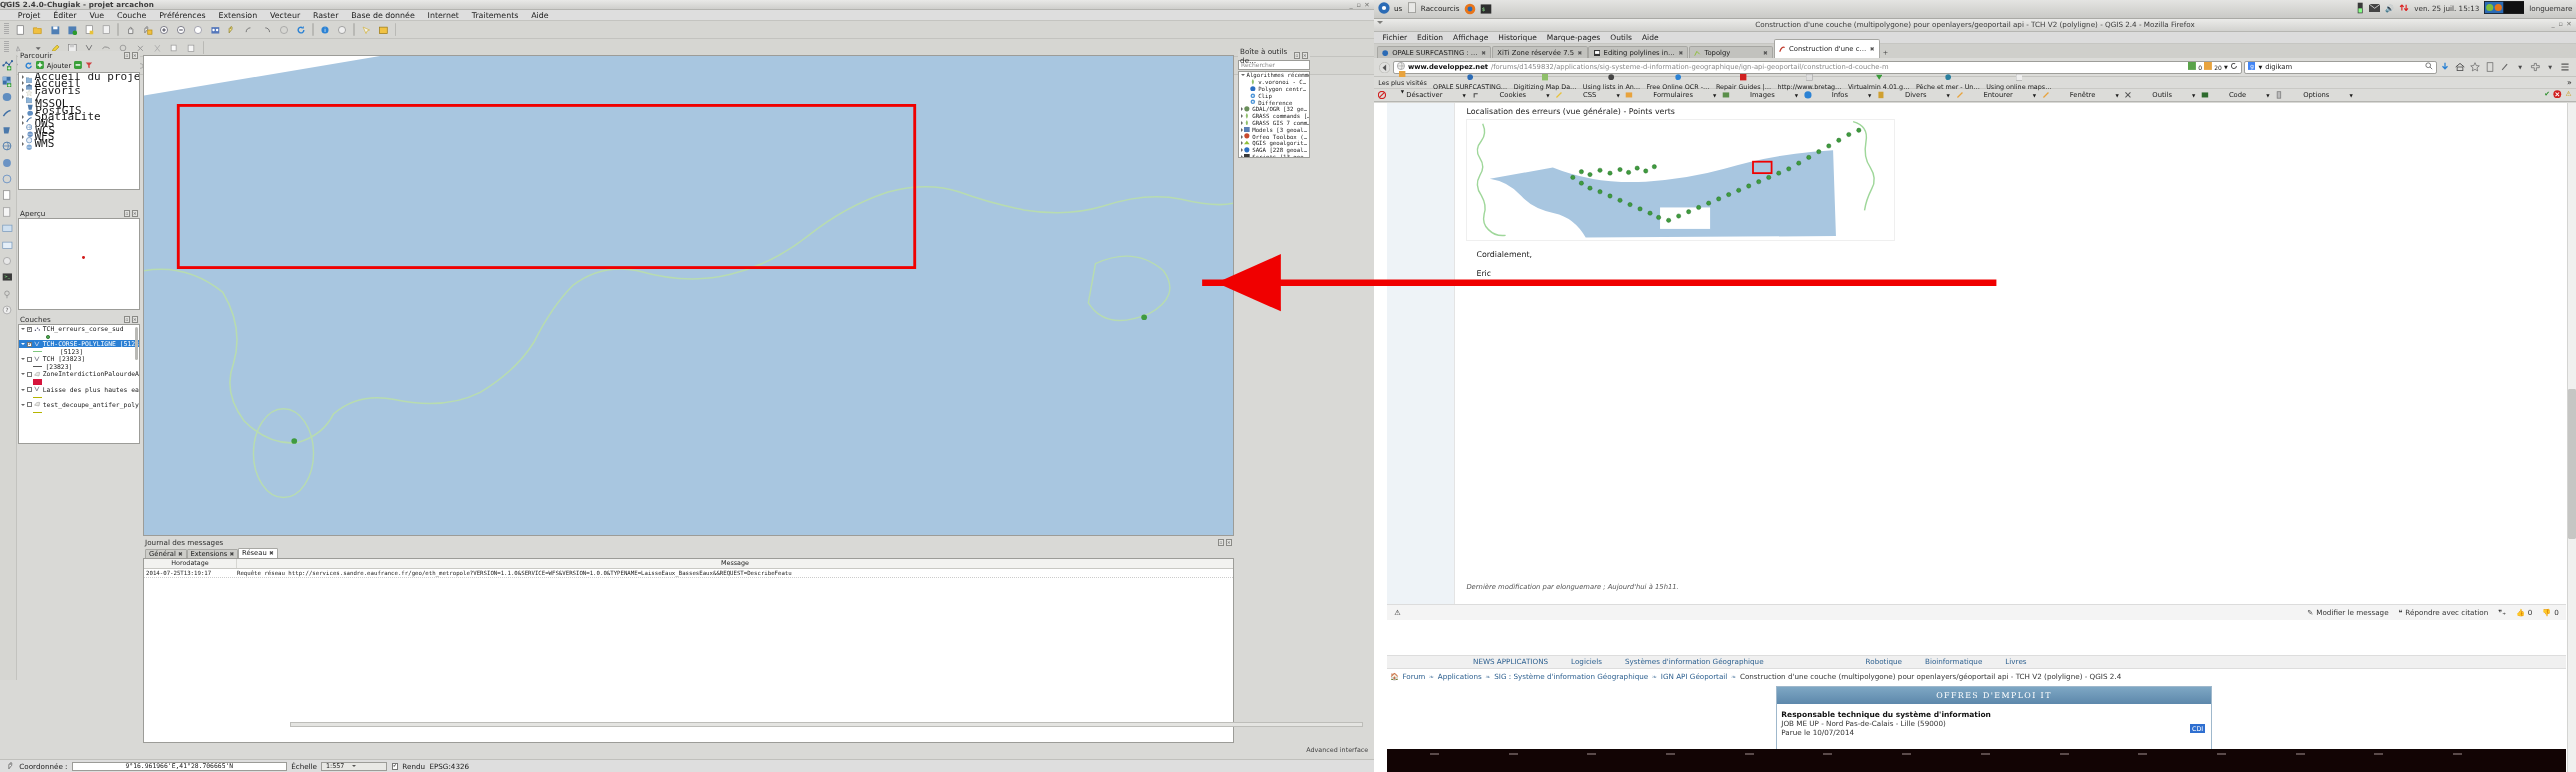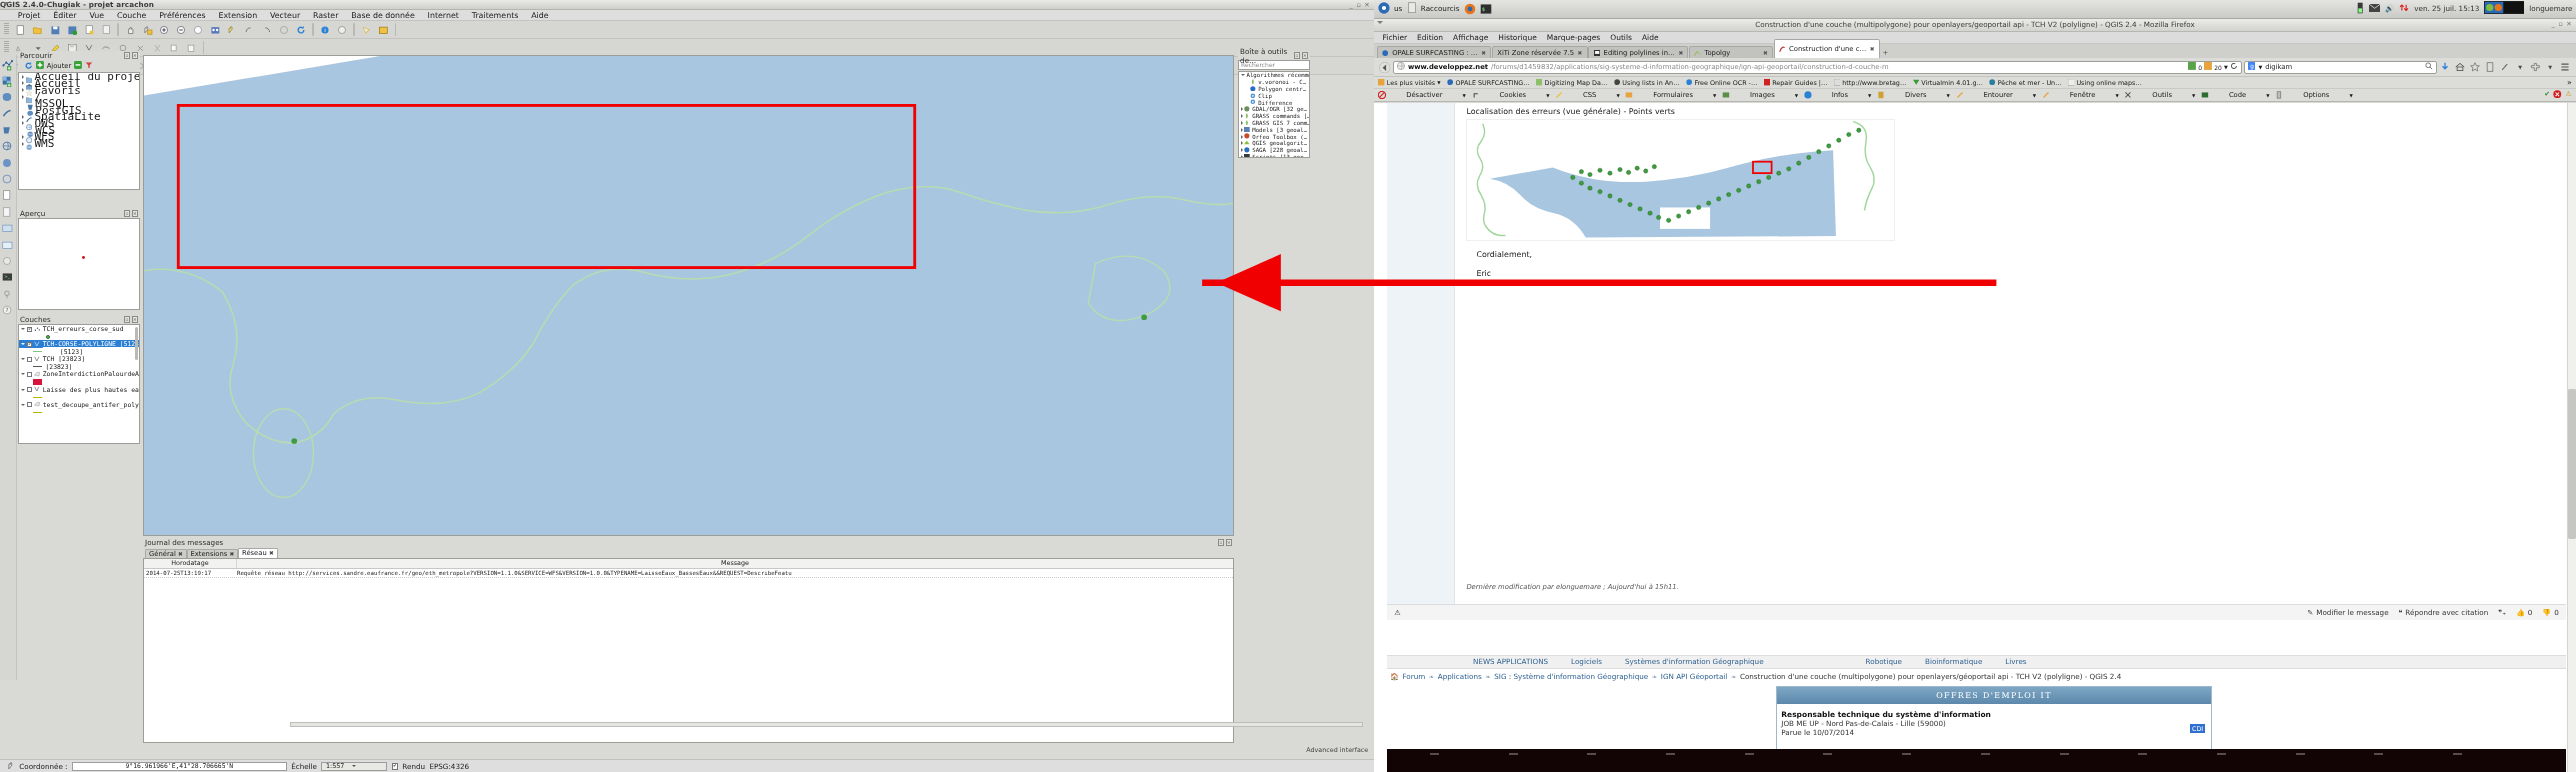--- a/index.html
+++ b/index.html
@@ -147,21 +147,21 @@
   .navbtn{ width:13px;height:13px;display:flex;align-items:center;justify-content:center;color:#4a4a4a;font-size:8.6px;}
   .urlbar{ flex:1; height:13px; background:#fff; border:0.7px solid #9e9e9a; border-radius:2.1px;
       display:flex; align-items:center; gap:2.9px; padding:0 2.9px; font-size:6.8px; overflow:hidden;}
   .urlbar .host{ color:#111; font-weight:bold;}
   .urlbar .path{ color:#8a8a8a;}
   .searchbar{ width:193px; height:13px; background:#fff; border:0.7px solid #9e9e9a; border-radius:2.1px;
       display:flex; align-items:center; gap:2.9px; padding:0 2.9px; font-size:6.8px;}
 
   .bookmarks{ height:12px; background:#dcdcd9; display:flex; align-items:center;
       gap:6.4px; padding:0 4.3px; font-size:6.4px; border-bottom:0.7px solid #c9c9c5; white-space:nowrap;}
-  .bk{ display:flex; align-items:center; gap:2.1px;}
+  .bk{ display:flex; align-items:center; gap:2.1px;flex-direction:column;}
   .webdev{ height:13px; background:#dcdcd9; display:flex; align-items:center;
       gap:5.7px; padding:0 4.3px; font-size:6.8px; border-bottom:0.7px solid #b5b5b1;}
   .wd{ display:flex; align-items:center; gap:20px;}
 
   .ff-content{ position:absolute; left:0; top:103px; width:1202px; bottom:0;
       background:#fff; overflow:hidden;}
   .page-wrap{ position:relative; background:#fff; height:100%;}
   .post-area{ position:absolute; left:13px; top:0; right:10px; bottom:0; background:#fff;}
   .post-left{ position:absolute; left:0; top:0; width:67px; bottom:169px; background:#eef3f7;}
   .post-body{ position:absolute; left:67px; top:0; right:0; bottom:169px; background:#fff;

